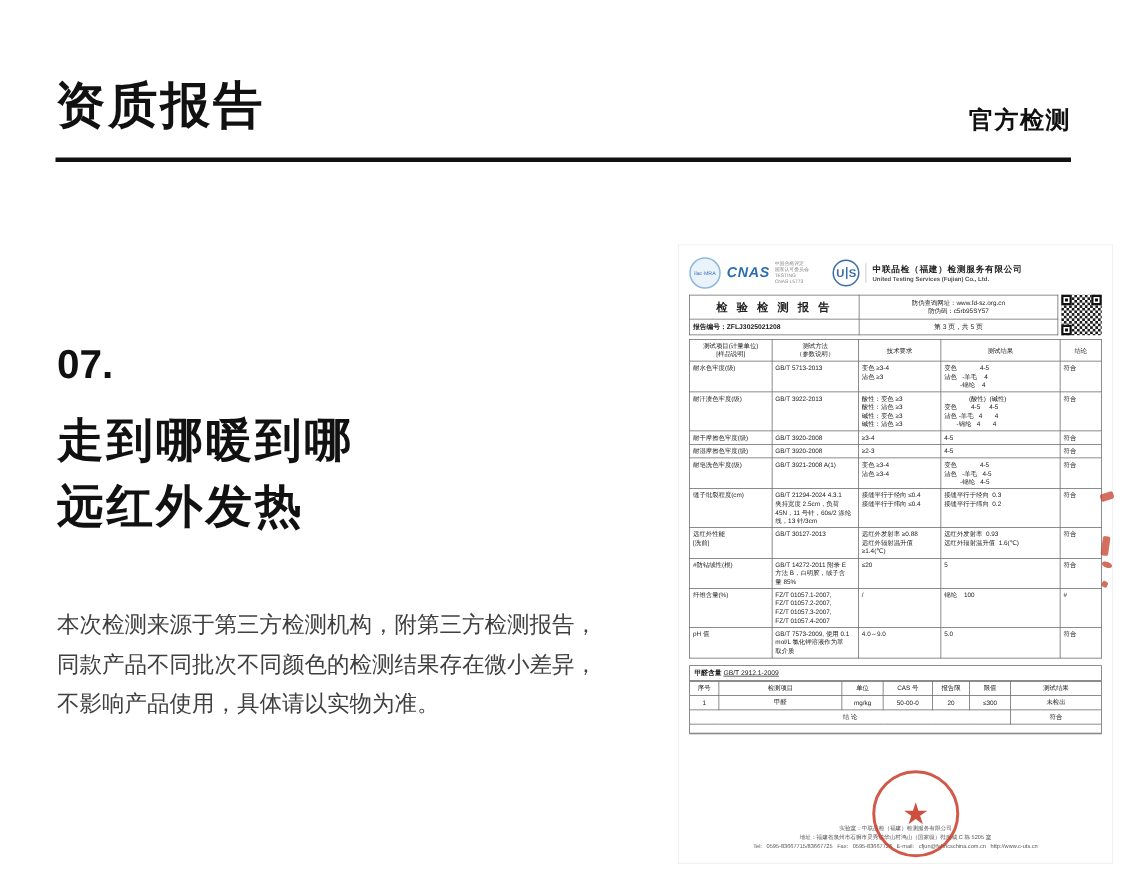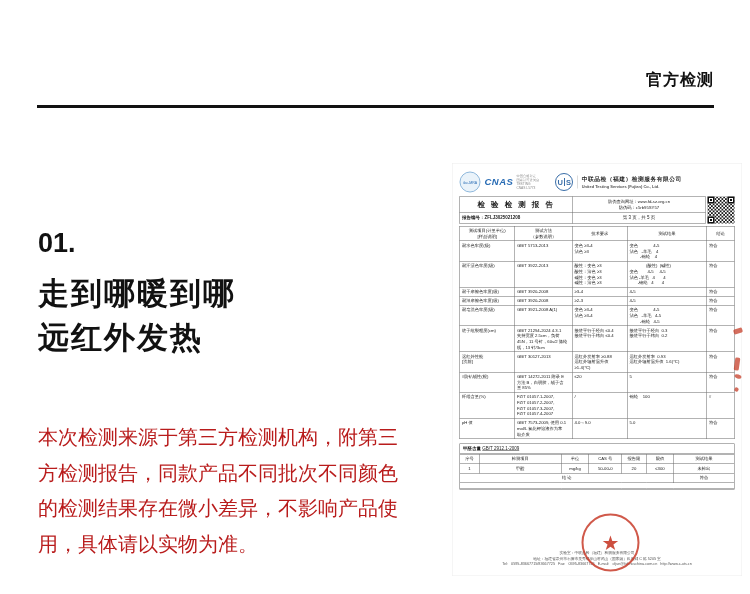--- a/index.html
+++ b/index.html
@@ -8,21 +8,21 @@
   .stage { position:relative; width:750px; height:594px; background:#fff; overflow:hidden; }
 
   
   .hdr-title { position:absolute; left:37px; top:48px; font-size:33px; font-weight:bold; letter-spacing:2px; }
   .hdr-badge { position:absolute; right:36px; top:70px; font-size:16px; font-weight:bold; letter-spacing:1px; }
   .hdr-rule  { position:absolute; left:37px; top:105px; width:677px; height:3px; background:#111; }
 
   
   .sec-num   { position:absolute; left:38px; top:228px; font-size:27px; font-weight:bold; }
   .sec-head  { position:absolute; left:38px; top:272px; font-size:31px; font-weight:bold; line-height:1.42; letter-spacing:2px; }
-  .sec-para  { position:absolute; left:38px; top:420px; width:372px; font-size:20px; color:#b91c1c; line-height:1.78; }
+  .sec-para  { position:absolute; left:38px; top:404px; width:372px; font-size:15px; color:#404040; line-height:1.78; }
 
   
   .doc       { position:absolute; left:452px; top:163px; width:290px; height:413px; }
   .doc-inner { width:580px; height:826px; transform:scale(0.5); transform-origin:0 0;
                background:#fff; border:1px solid #ececec; display:flex; flex-direction:column;
                padding:16px 14px 18px 14px; font-size:9px; color:#222; position:relative; }
   .pre { white-space:pre-wrap; }
 
   
   .logos { display:flex; align-items:center; margin-bottom:8px; }
@@ -79,24 +79,25 @@
   .side-seal .s1 { width:18px; height:10px; top:0; right:2px; transform:rotate(-18deg); }
   .side-seal .s2 { width:10px; height:26px; top:58px; right:8px; transform:rotate(8deg); }
   .side-seal .s3 { width:14px; height:8px; top:92px; right:4px; transform:rotate(20deg); border-radius:50%; }
   .side-seal .s4 { width:8px; height:8px; top:118px; right:10px; transform:rotate(30deg); }
 </style>
 </head>
 <body>
 
 <div class="stage">
 
+  <div class="hdr-title">资质报告</div>
   <div class="hdr-badge">官方检测</div>
   <div class="hdr-rule"></div>
 
-  <div class="sec-num">01.</div>
+  <div class="sec-num">07.</div>
   <div class="sec-head">
     <div>走到哪暖到哪</div>
     <div>远红外发热</div>
   </div>
   <div class="sec-para">本次检测来源于第三方检测机构，附第三方检测报告，同款产品不同批次不同颜色的检测结果存在微小差异，不影响产品使用，具体请以实物为准。</div>
 
   <div class="doc">
     <div class="doc-inner">
 
       <div class="logos">

